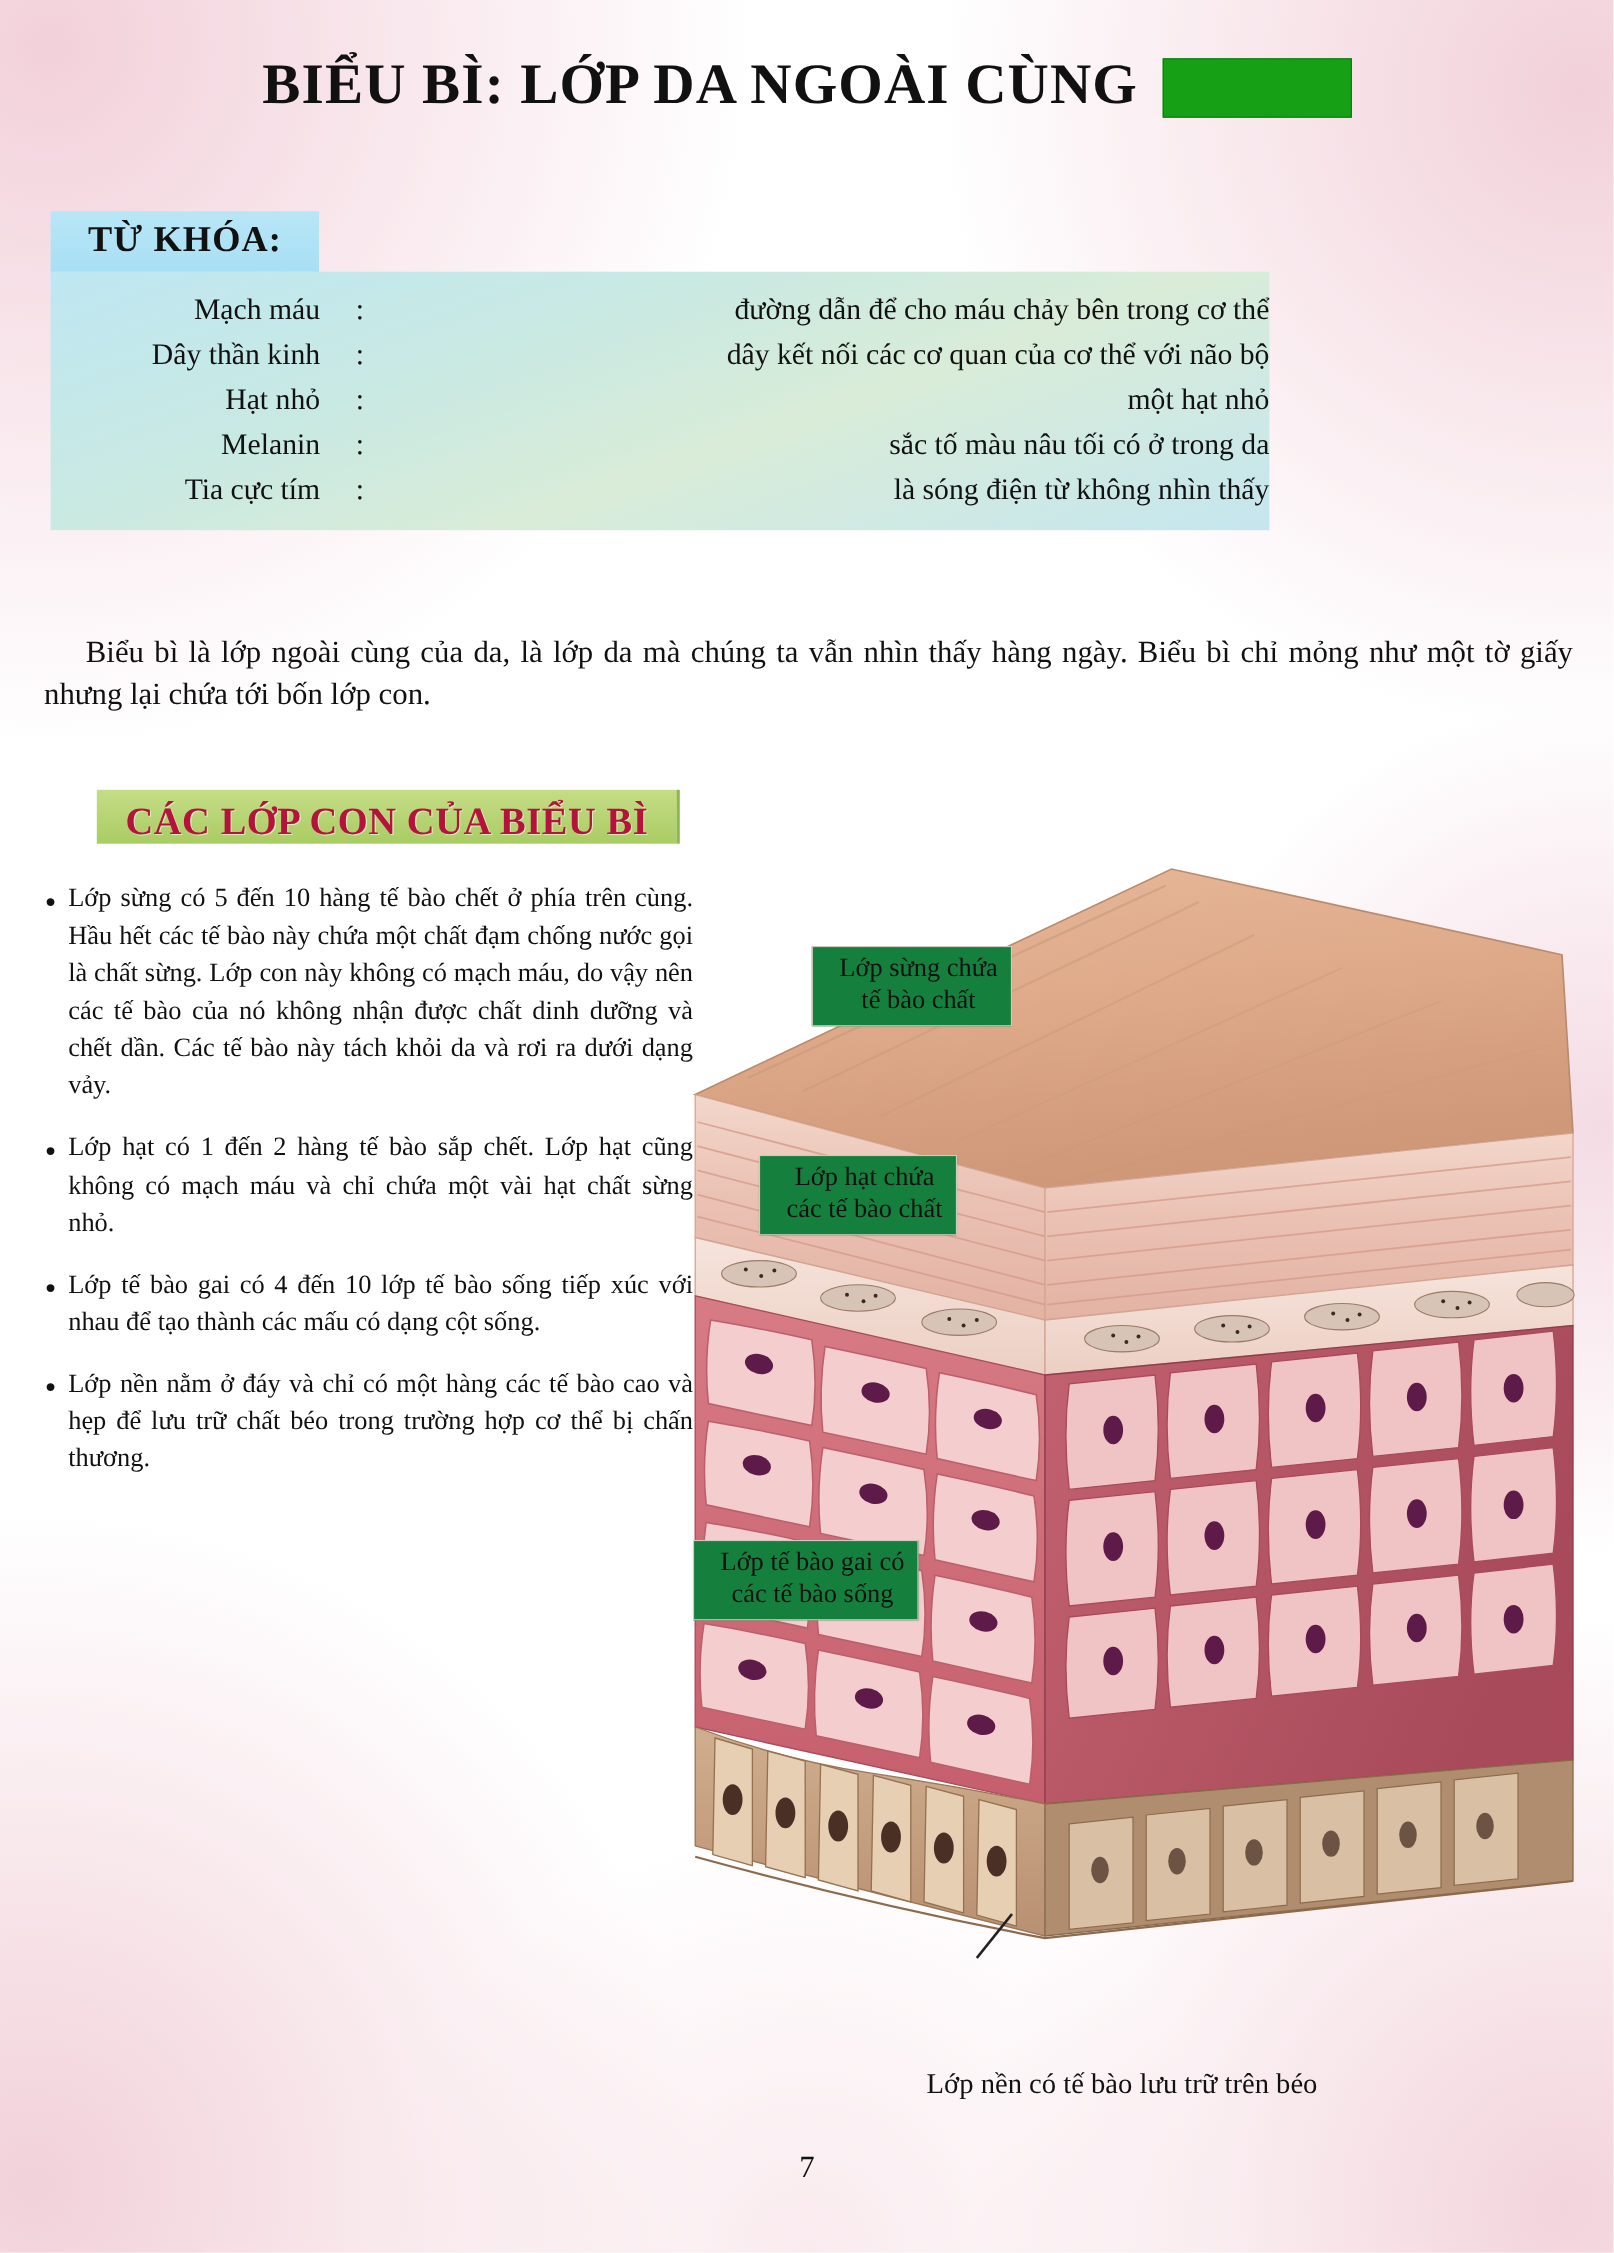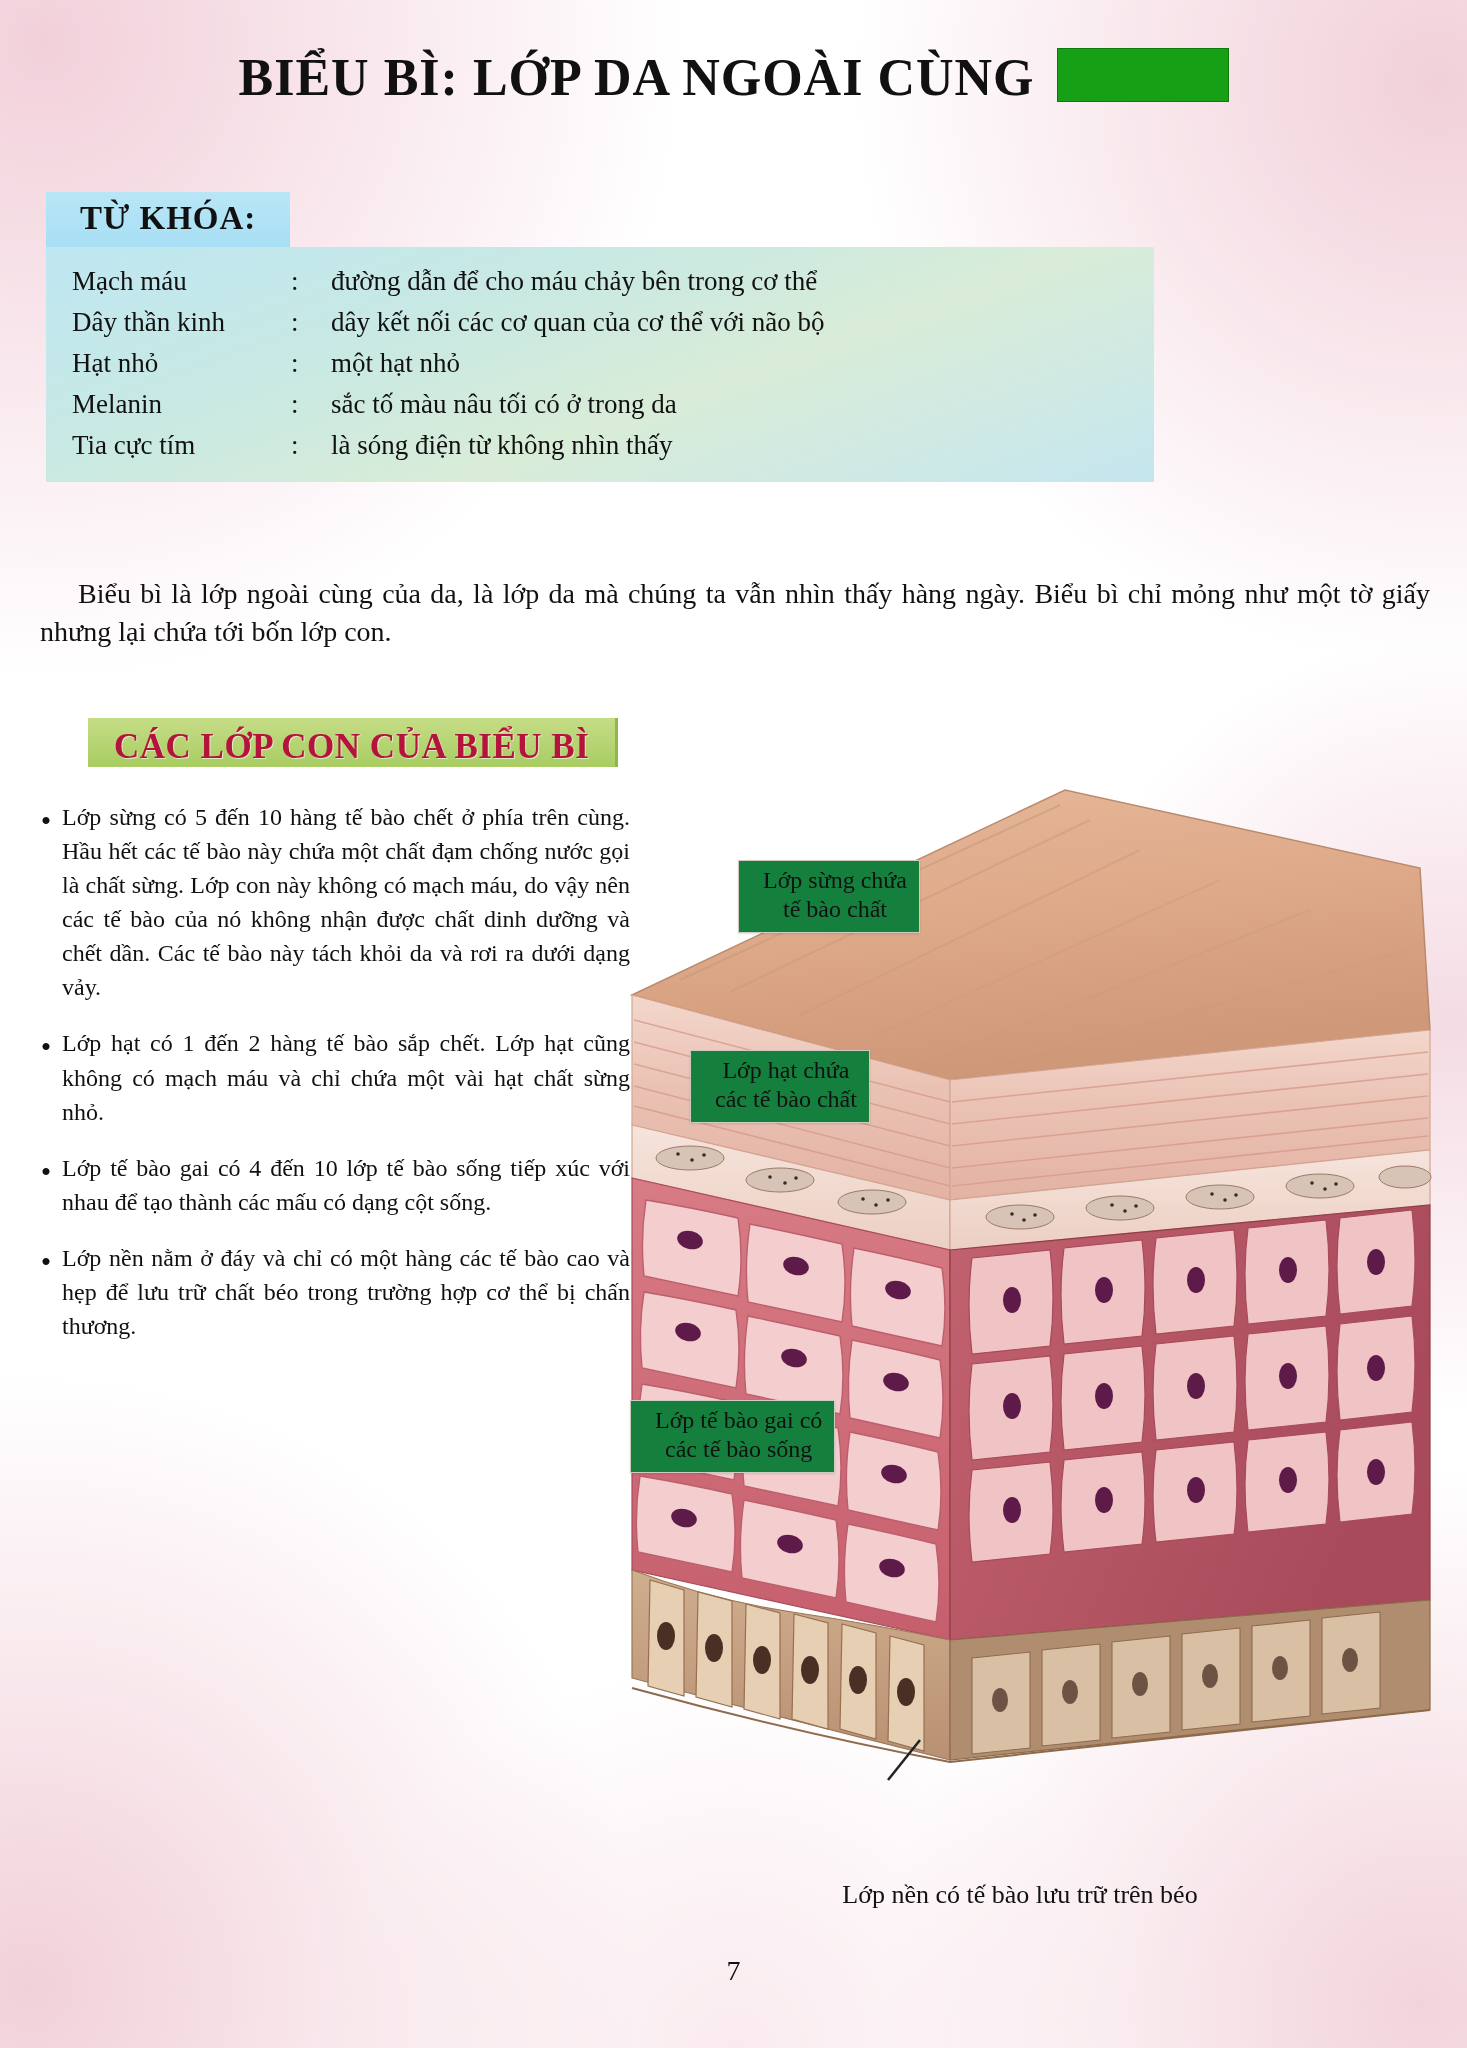--- a/index.html
+++ b/index.html
@@ -37,21 +37,21 @@
     z-index: 1;
   }
 
   
   .title-row {
     position: absolute;
     left: 0;
     top: 48px;
     width: 1467px;
     display: flex;
-    align-items: flex-start;
+    align-items: flex-end;
     justify-content: center;
   }
   .page-title {
     font-size: 52px;
     font-weight: bold;
     letter-spacing: 1px;
     color: #111;
     white-space: nowrap;
     font-family: "Liberation Serif", serif;
   }
@@ -82,20 +82,21 @@
   .keywords-body {
     background: linear-gradient(160deg, #bfe7f2 0%, #c9e9e2 35%, #d9ecd8 60%, #c5e6ef 100%);
     padding: 14px 0 16px 0;
   }
   .kw-row {
     display: flex;
     align-items: baseline;
     font-size: 27px;
     color: #111;
     padding: 5px 0 5px 0;
+    text-align: right;
   }
   .kw-term {
     width: 245px;
     padding-left: 26px;
     box-sizing: border-box;
   }
   .kw-colon {
     width: 40px;
   }
   .kw-def {

